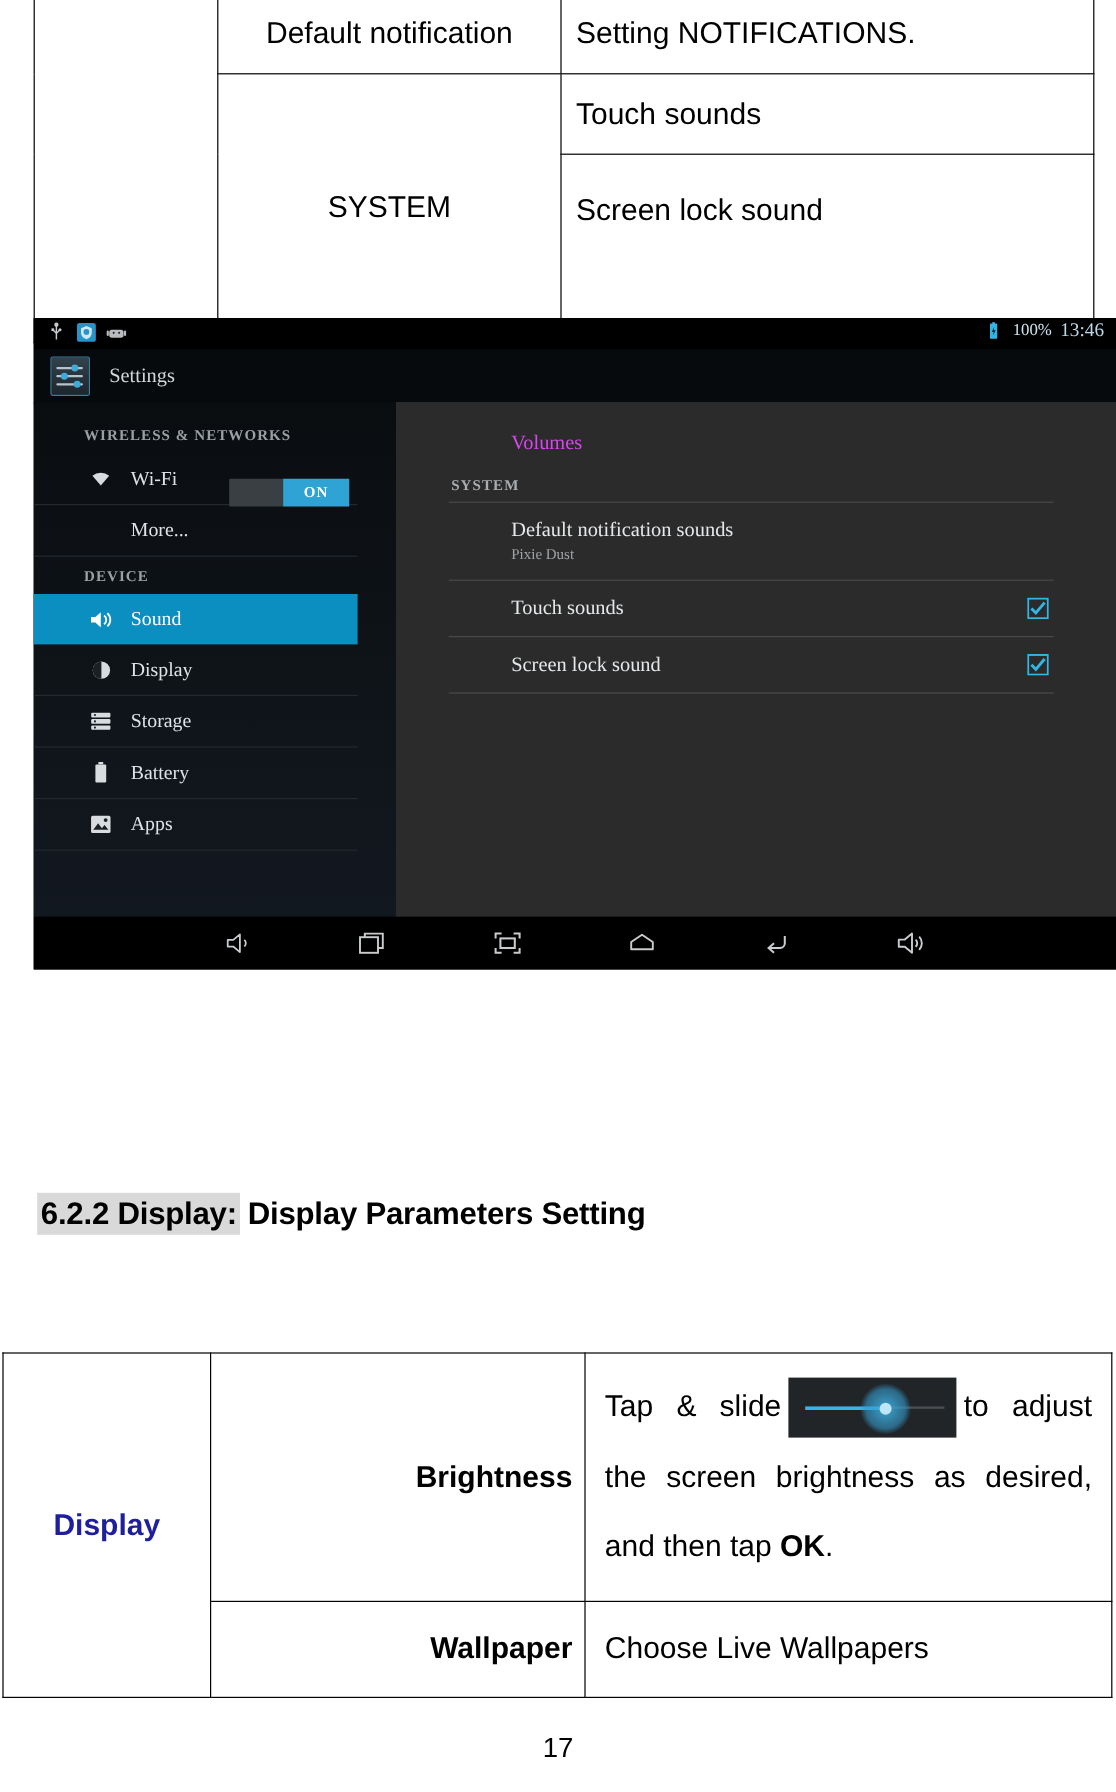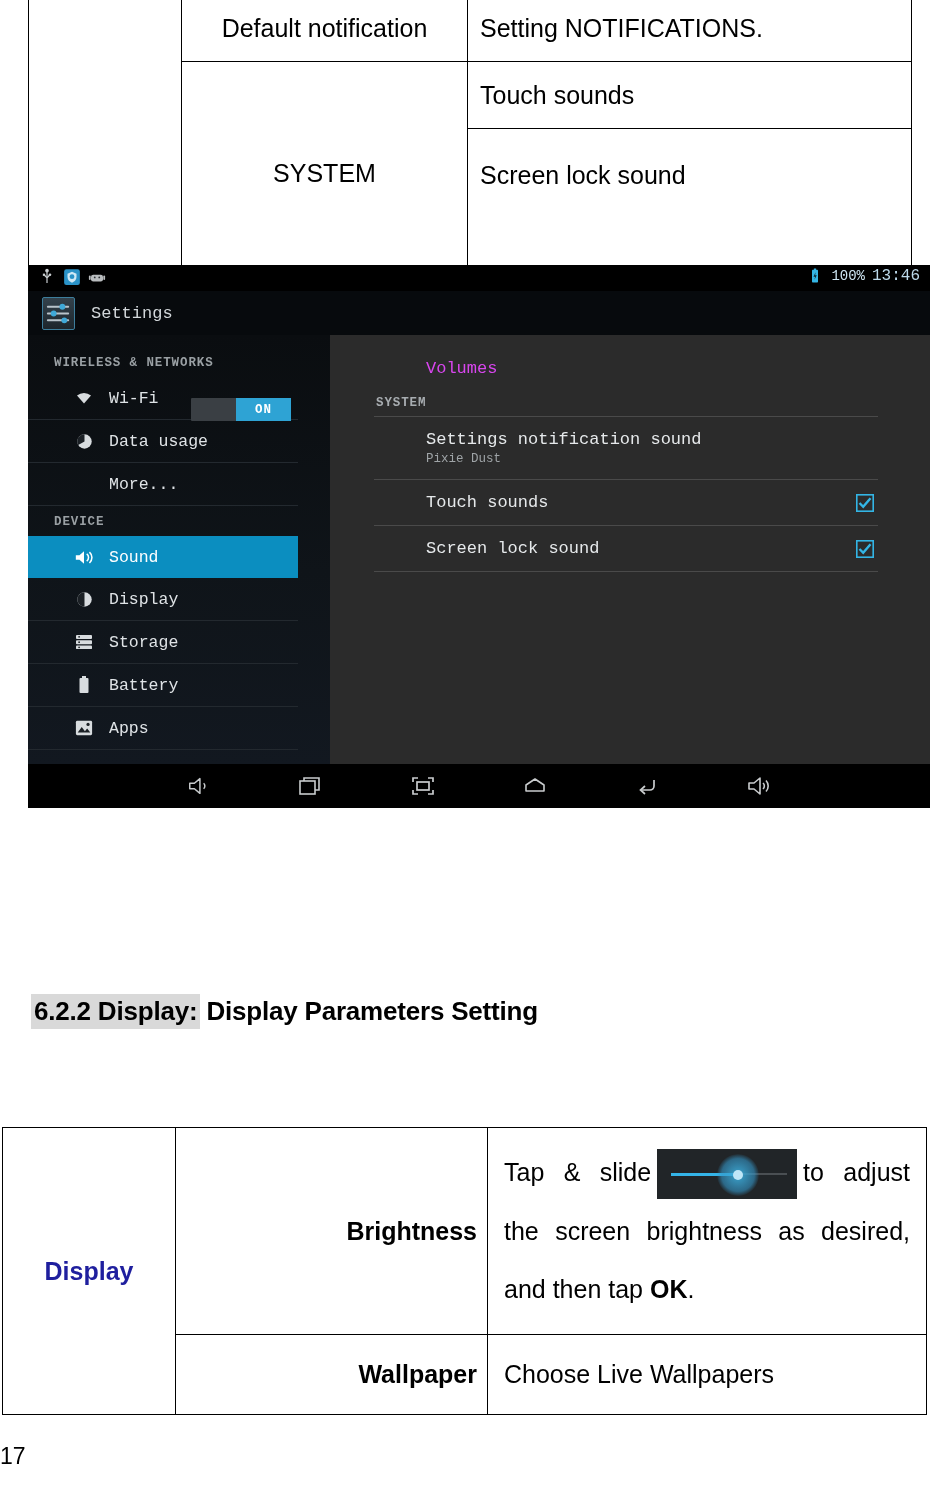--- a/index.html
+++ b/index.html
@@ -84,33 +84,34 @@
     padding: 2px 3px 3px 3px;
   }
   #section-heading .rest { padding-left: 6px; }
 
   
   #page-number {
     position: absolute;
     left: 0;
     top: 1443px;
     width: 930px;
+    text-align: center;
     font-size: 23px;
   }
 
   
   #android-screenshot {
     position: absolute;
     left: 28px;
     top: 265px;
     width: 902px;
     height: 543px;
     background: #000;
     overflow: hidden;
-    font-family: Liberation Mono, monospace;
+    font-family: Liberation Serif, serif;
   }
 
   
   .status-bar {
     position: absolute;
     left: 0; top: 0;
     width: 100%;
     height: 26px;
     background: #000;
   }
@@ -178,21 +179,21 @@
     background: #2b2b2b;
     padding-top: 8px;
     position: relative;
   }
 
   .grp-label {
     color: #9aa0a4;
     font-size: 12.5px;
     font-weight: bold;
     letter-spacing: 0.9px;
-    padding-left: 26px;
+    padding-left: 42px;
     margin-top: 9px;
     margin-bottom: 7px;
   }
   .side-row {
     height: 42px;
     display: flex;
     align-items: center;
     padding-left: 45px;
     border-bottom: 1px solid #23292f;
     margin-right: 32px;
@@ -403,29 +404,20 @@
           <svg width="20" height="16" viewBox="0 0 20 16">
             <path d="M10 13.5 L3 5.5 A11 11 0 0 1 17 5.5 Z" fill="#d8dcdf"></path>
           </svg>
         </span>
         <span class="s-label">Wi-Fi</span>
         <span style="position:absolute; left:163px; top:21px; width:100px; height:23px; background:#3a3f44; border-radius:1px;">
           <span style="position:absolute; right:0; top:0; width:55px; height:23px; background:#2ea3d4; color:#fff; font-size:12.5px; font-weight:bold; letter-spacing:1px; display:flex; align-items:center; justify-content:center;">ON</span>
         </span>
       </div>
 
-      <div class="side-row">
-        <span class="s-ico">
-          <svg width="17" height="17" viewBox="0 0 20 20">
-            <circle cx="10" cy="10" r="8.5" fill="#d8dcdf"></circle>
-            <path d="M10 10 L10 1.5 A8.5 8.5 0 0 0 2.6 14.2 Z" fill="#1b2025"></path>
-          </svg>
-        </span>
-        <span class="s-label">Data usage</span>
-      </div>
 
       <div class="side-row indent">
         <span class="s-ico"></span>
         <span class="s-label" style="padding-left:0">More...</span>
       </div>
 
       <div class="grp-label">DEVICE</div>
 
       <div class="side-row selected">
         <span class="s-ico">
@@ -490,21 +482,21 @@
         <span class="s-label"></span>
       </div>
     </div>
 
     <div class="pane-right">
       <div class="r-title">Volumes</div>
       <div class="r-grp">SYSTEM</div>
       <div class="r-divider"></div>
 
       <div class="r-row">
-        <div class="r-main">Settings notification sound</div>
+        <div class="r-main">Default notification sounds</div>
         <div class="r-sub">Pixie Dust</div>
       </div>
       <div class="r-divider"></div>
 
       <div class="r-row">
         <div class="r-main">Touch sounds</div>
         <span class="r-check">
           <svg width="18" height="18" viewBox="0 0 18 18">
             <rect x="0.8" y="0.8" width="16.4" height="16.4" fill="none" stroke="#33b5e5" stroke-width="1.6"></rect>
             <path d="M3.5 9 L7.2 12.8 L14.5 4.2" stroke="#33b5e5" stroke-width="2.4" fill="none"></path>

